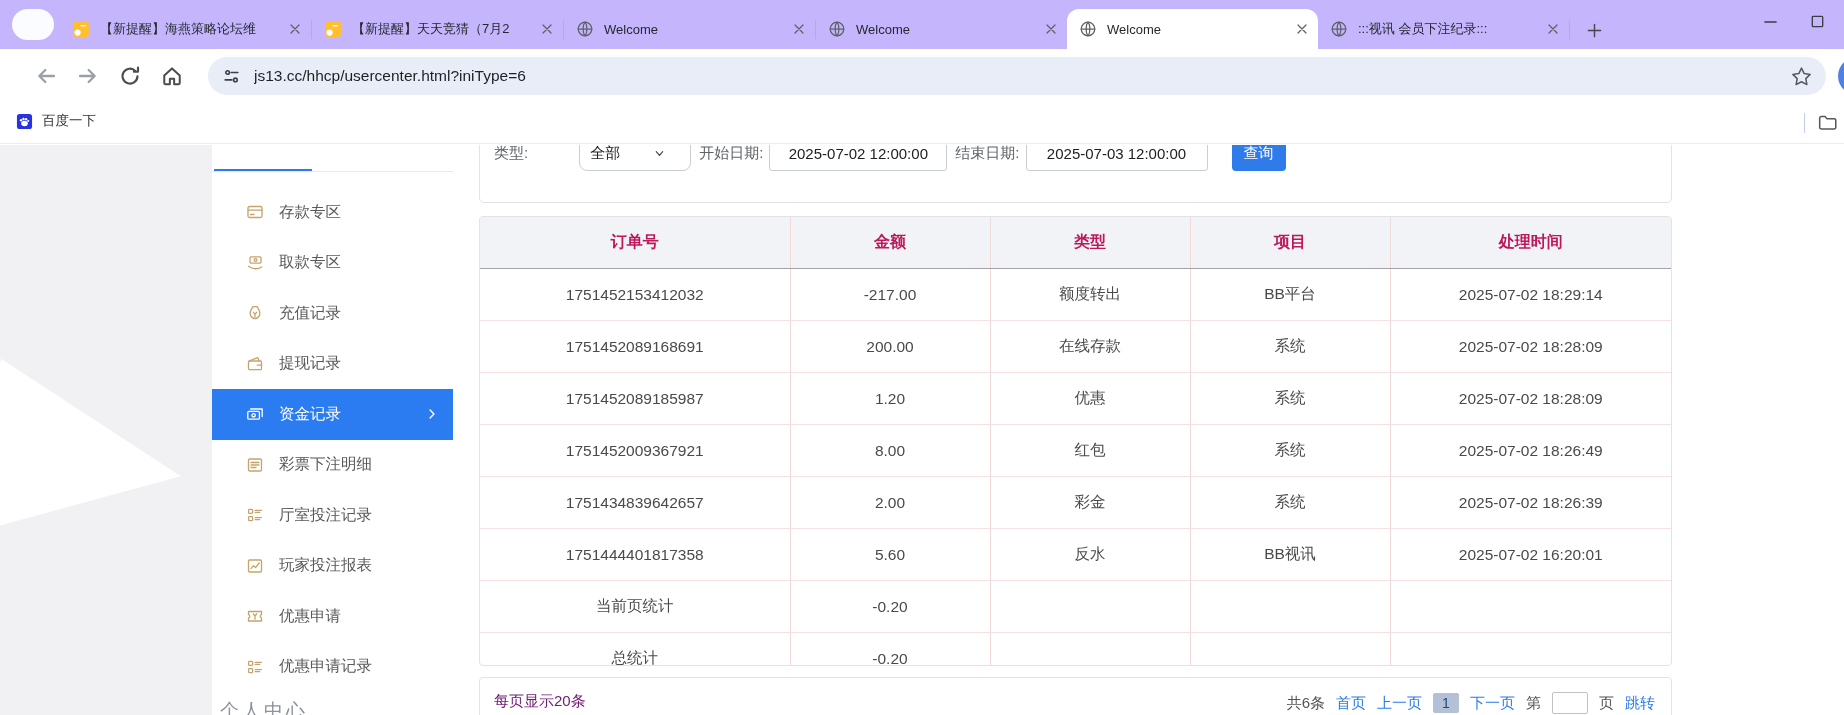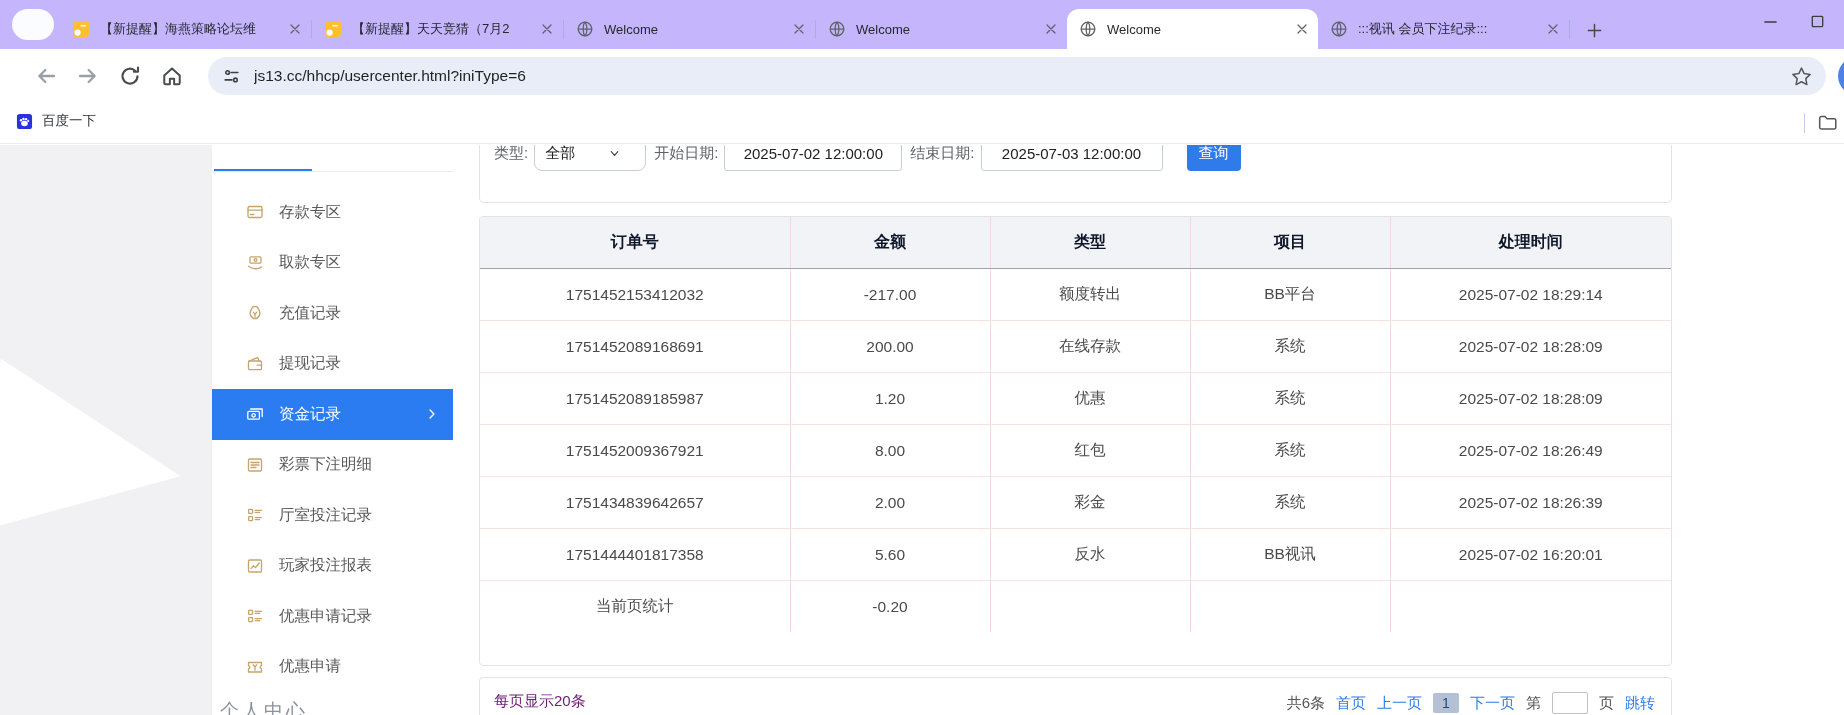--- a/index.html
+++ b/index.html
@@ -66,34 +66,34 @@
   .sidebar-bottom-title{position:absolute;top:553px;left:8px;font-size:19px;letter-spacing:3px;color:#8c919c;}
 
   
   .filter-box{position:absolute;left:479px;top:-28px;width:1193px;height:86px;background:#fff;
               border:1px solid #e3e3e3;border-radius:5px;box-sizing:border-box;
               display:flex;align-items:center;padding:0 0 14px 14px;}
   .filter-row{display:flex;align-items:center;}
   .f-label{font-size:15px;color:#5f6368;margin-right:6px;white-space:nowrap;}
   .f-select{width:112px;height:36px;border:1px solid #c9cdd4;border-radius:8px;background:#fff;
             display:flex;align-items:center;justify-content:space-between;padding:0 24px 0 10px;
-            box-sizing:border-box;font-size:15px;color:#202124;margin-right:8px;cursor:pointer;}
+            box-sizing:border-box;font-size:15px;color:#202124;margin-right:8px;cursor:pointer;margin-left:45px;}
   .f-select .icon{width:13px;height:13px;}
   .f-input{width:178px;height:36px;border:1px solid #c9cdd4;border-radius:3px;background:#fff;
            font-size:15px;color:#202124;text-align:center;box-sizing:border-box;margin-right:8px;
            font-family:"Liberation Sans","DejaVu Sans",sans-serif;}
   .f-input.end{width:182px;}
   .f-btn{width:54px;height:36px;background:#2e7be9;border:none;border-radius:4px;color:#fff;font-size:15px;
          margin-left:16px;cursor:pointer;font-family:inherit;}
 
   
   .table-box{position:absolute;left:479px;top:71px;width:1193px;height:450px;background:#fff;
              border:1px solid #e3e3e3;border-radius:4px;box-sizing:border-box;overflow:hidden;}
   table.records{width:100%;border-collapse:collapse;table-layout:fixed;}
-  table.records th{height:49px;background:#f1f3f6;font-size:16px;font-weight:bold;color:#0f172a;
+  table.records th{height:49px;background:#f1f3f6;font-size:16px;font-weight:bold;color:#be185d;
                    border-bottom:1px solid #a3a3a3;border-right:1px solid #f2d9d9;}
   table.records th:last-child{border-right:none;}
   table.records td{height:49px;text-align:center;font-size:15.5px;color:#4a4a4a;
                    border-right:1px solid #f2d9d9;border-bottom:1px solid #f6e2e2;}
   table.records td:last-child{border-right:none;}
   table.records tr:last-child td{border-bottom:none;}
 
   
   .pagebar-box{position:absolute;left:479px;top:532px;width:1193px;height:70px;background:#fff;
                border:1px solid #e3e3e3;border-radius:4px;box-sizing:border-box;
@@ -386,35 +386,35 @@
               <svg viewBox="0 0 18 18" fill="none" stroke="#c5a46b" stroke-width="1.3" stroke-linecap="round" stroke-linejoin="round">
                 <rect x="2.5" y="3" width="13" height="12" rx="1.2"></rect>
                 <path d="M5 11.6l2.5-3 2 2L13.2 6"></path>
               </svg>
             </span>
             <span class="menu-label">玩家投注报表</span>
           </div>
           <div class="menu-item">
             <span class="icon">
               <svg viewBox="0 0 18 18" fill="none" stroke="#c5a46b" stroke-width="1.3" stroke-linecap="round" stroke-linejoin="round">
+                <path d="M2.5 4.5h13v3.1a1.7 1.7 0 0 0 0 3.3V14h-13v-3.1a1.7 1.7 0 0 0 0-3.3z"></path>
+                <path d="M7.3 6.8L9 9l1.7-2.2M9 9v3.2"></path>
+              </svg>
+            </span>
+            <span class="menu-label">优惠申请</span>
+          </div>
+          <div class="menu-item">
+            <span class="icon">
+              <svg viewBox="0 0 18 18" fill="none" stroke="#c5a46b" stroke-width="1.3" stroke-linecap="round" stroke-linejoin="round">
                 <rect x="2.6" y="3.4" width="4" height="4" rx=".8"></rect>
                 <rect x="2.6" y="10.6" width="4" height="4" rx=".8"></rect>
                 <path d="M9.2 4.4h6.2M9.2 6.4h4.4M9.2 11.6h6.2M9.2 13.6h4.4"></path>
               </svg>
             </span>
             <span class="menu-label">优惠申请记录</span>
-          </div>
-          <div class="menu-item">
-            <span class="icon">
-              <svg viewBox="0 0 18 18" fill="none" stroke="#c5a46b" stroke-width="1.3" stroke-linecap="round" stroke-linejoin="round">
-                <path d="M2.5 4.5h13v3.1a1.7 1.7 0 0 0 0 3.3V14h-13v-3.1a1.7 1.7 0 0 0 0-3.3z"></path>
-                <path d="M7.3 6.8L9 9l1.7-2.2M9 9v3.2"></path>
-              </svg>
-            </span>
-            <span class="menu-label">优惠申请</span>
           </div>
         </div>
       <div class="sidebar-bottom-title">个人中心</div>
     </div>
 
     <div class="filter-box">
       <div class="filter-row">
         <span class="f-label">类型:</span>
         <div class="f-select">
           <span>全部</span>
@@ -488,20 +488,27 @@
             </tr>
             <tr>
               <td>1751444401817358</td>
               <td>5.60</td>
               <td>反水</td>
               <td>BB视讯</td>
               <td>2025-07-02 16:20:01</td>
             </tr>
             <tr>
               <td>当前页统计</td>
+              <td>-0.20</td>
+              <td></td>
+              <td></td>
+              <td></td>
+            </tr>
+            <tr>
+              <td>总统计</td>
               <td>-0.20</td>
               <td></td>
               <td></td>
               <td></td>
             </tr>
           </tbody>
       </table>
     </div>
 
     <div class="pagebar-box">

